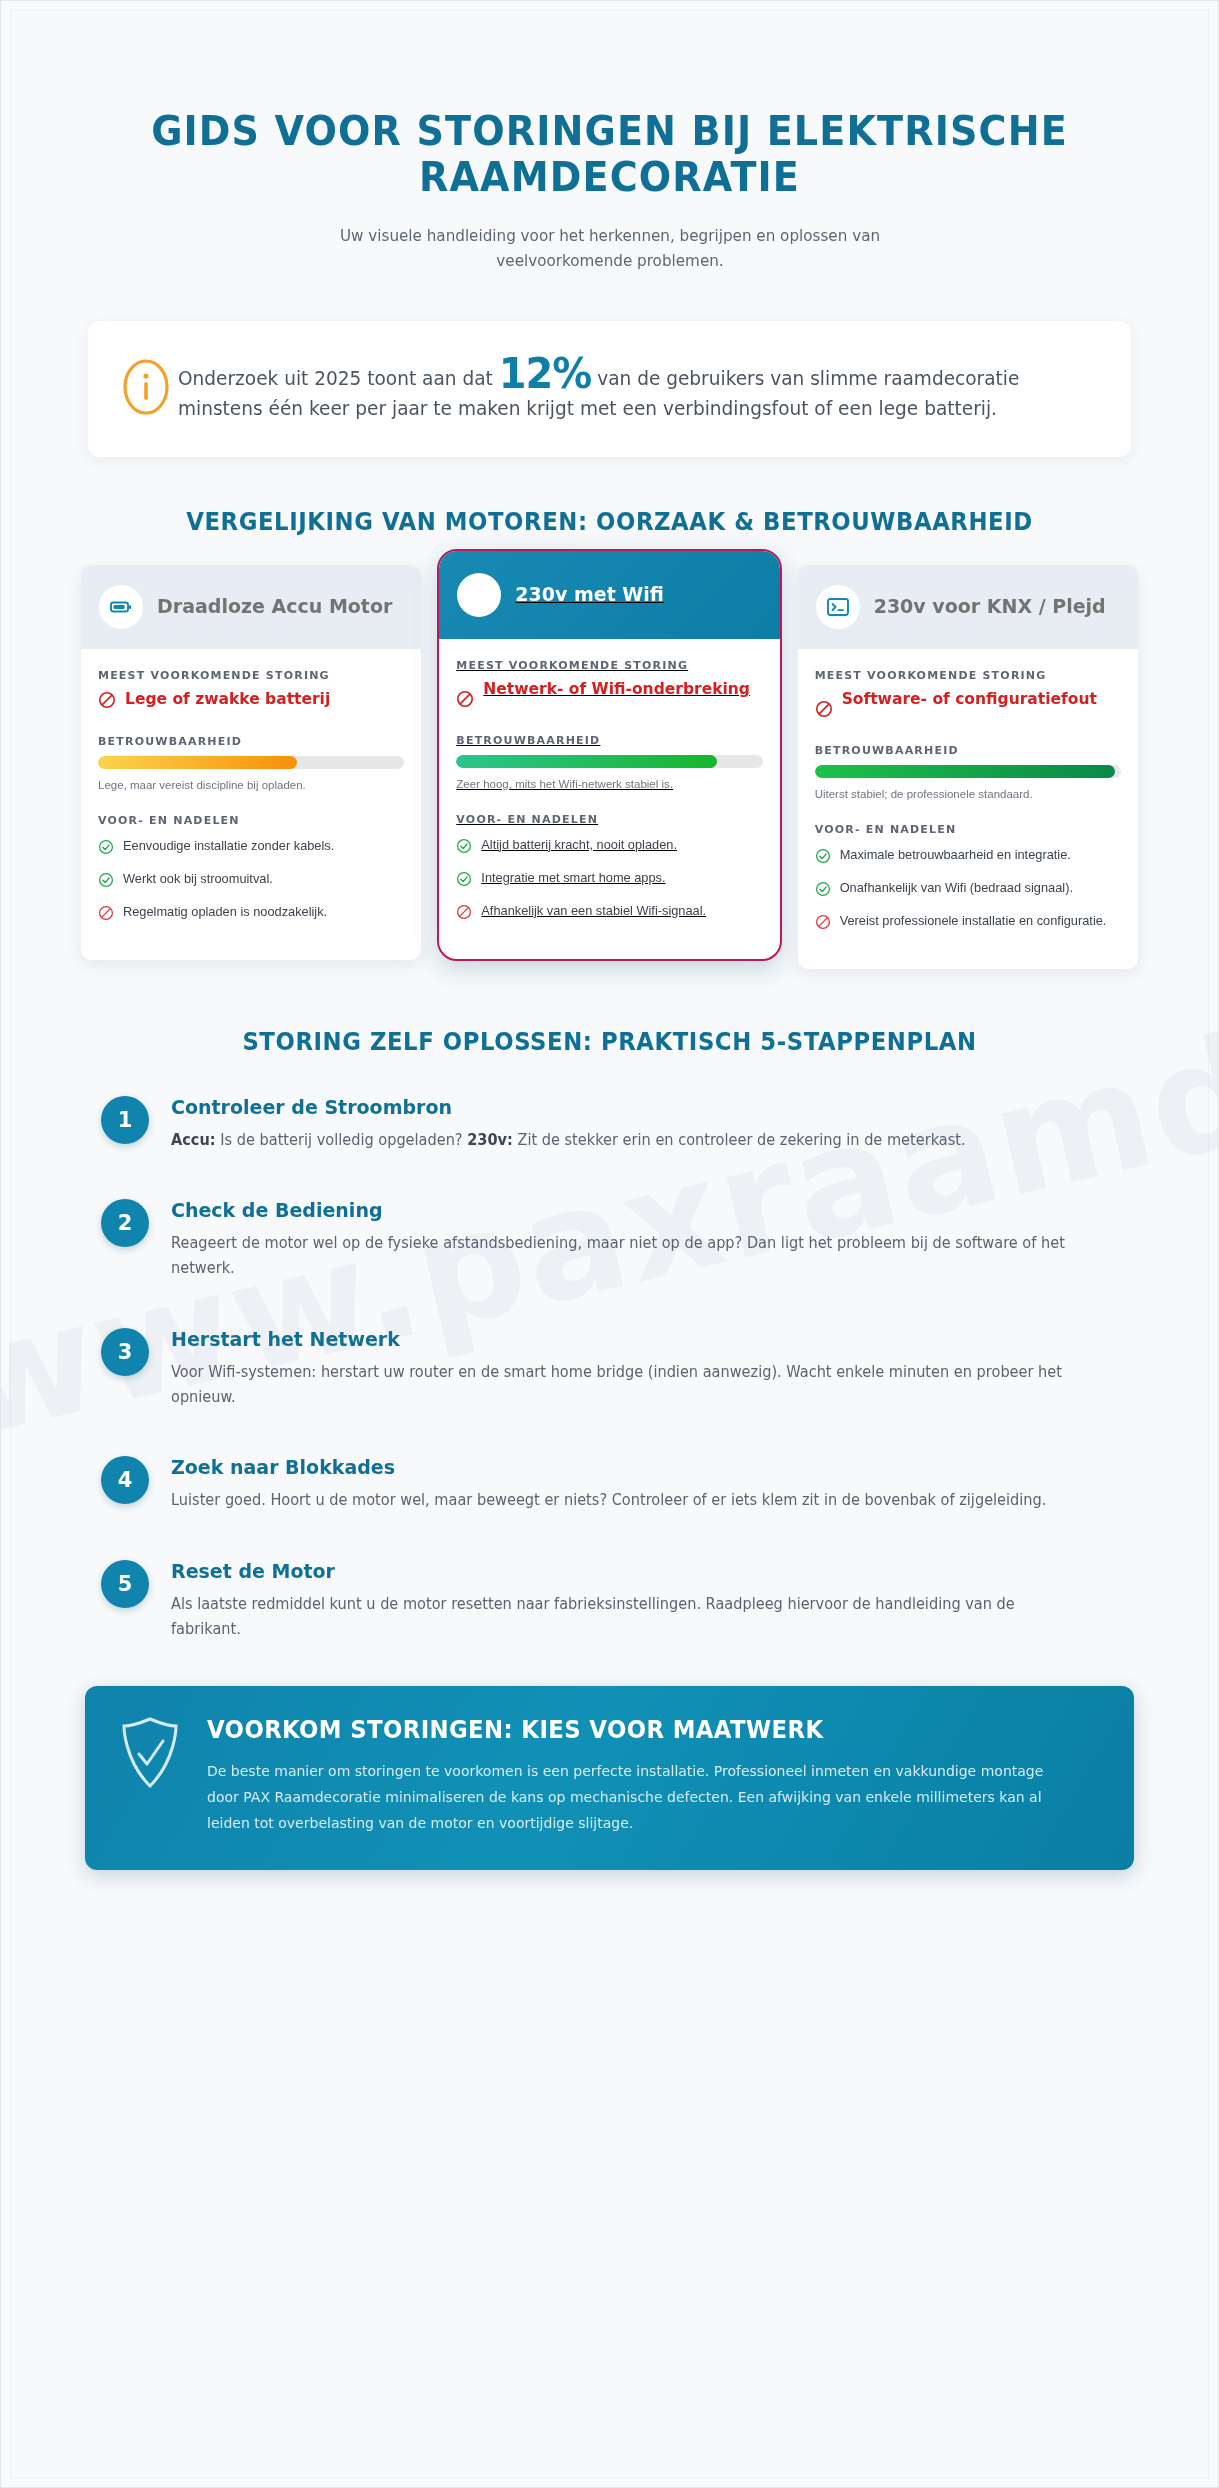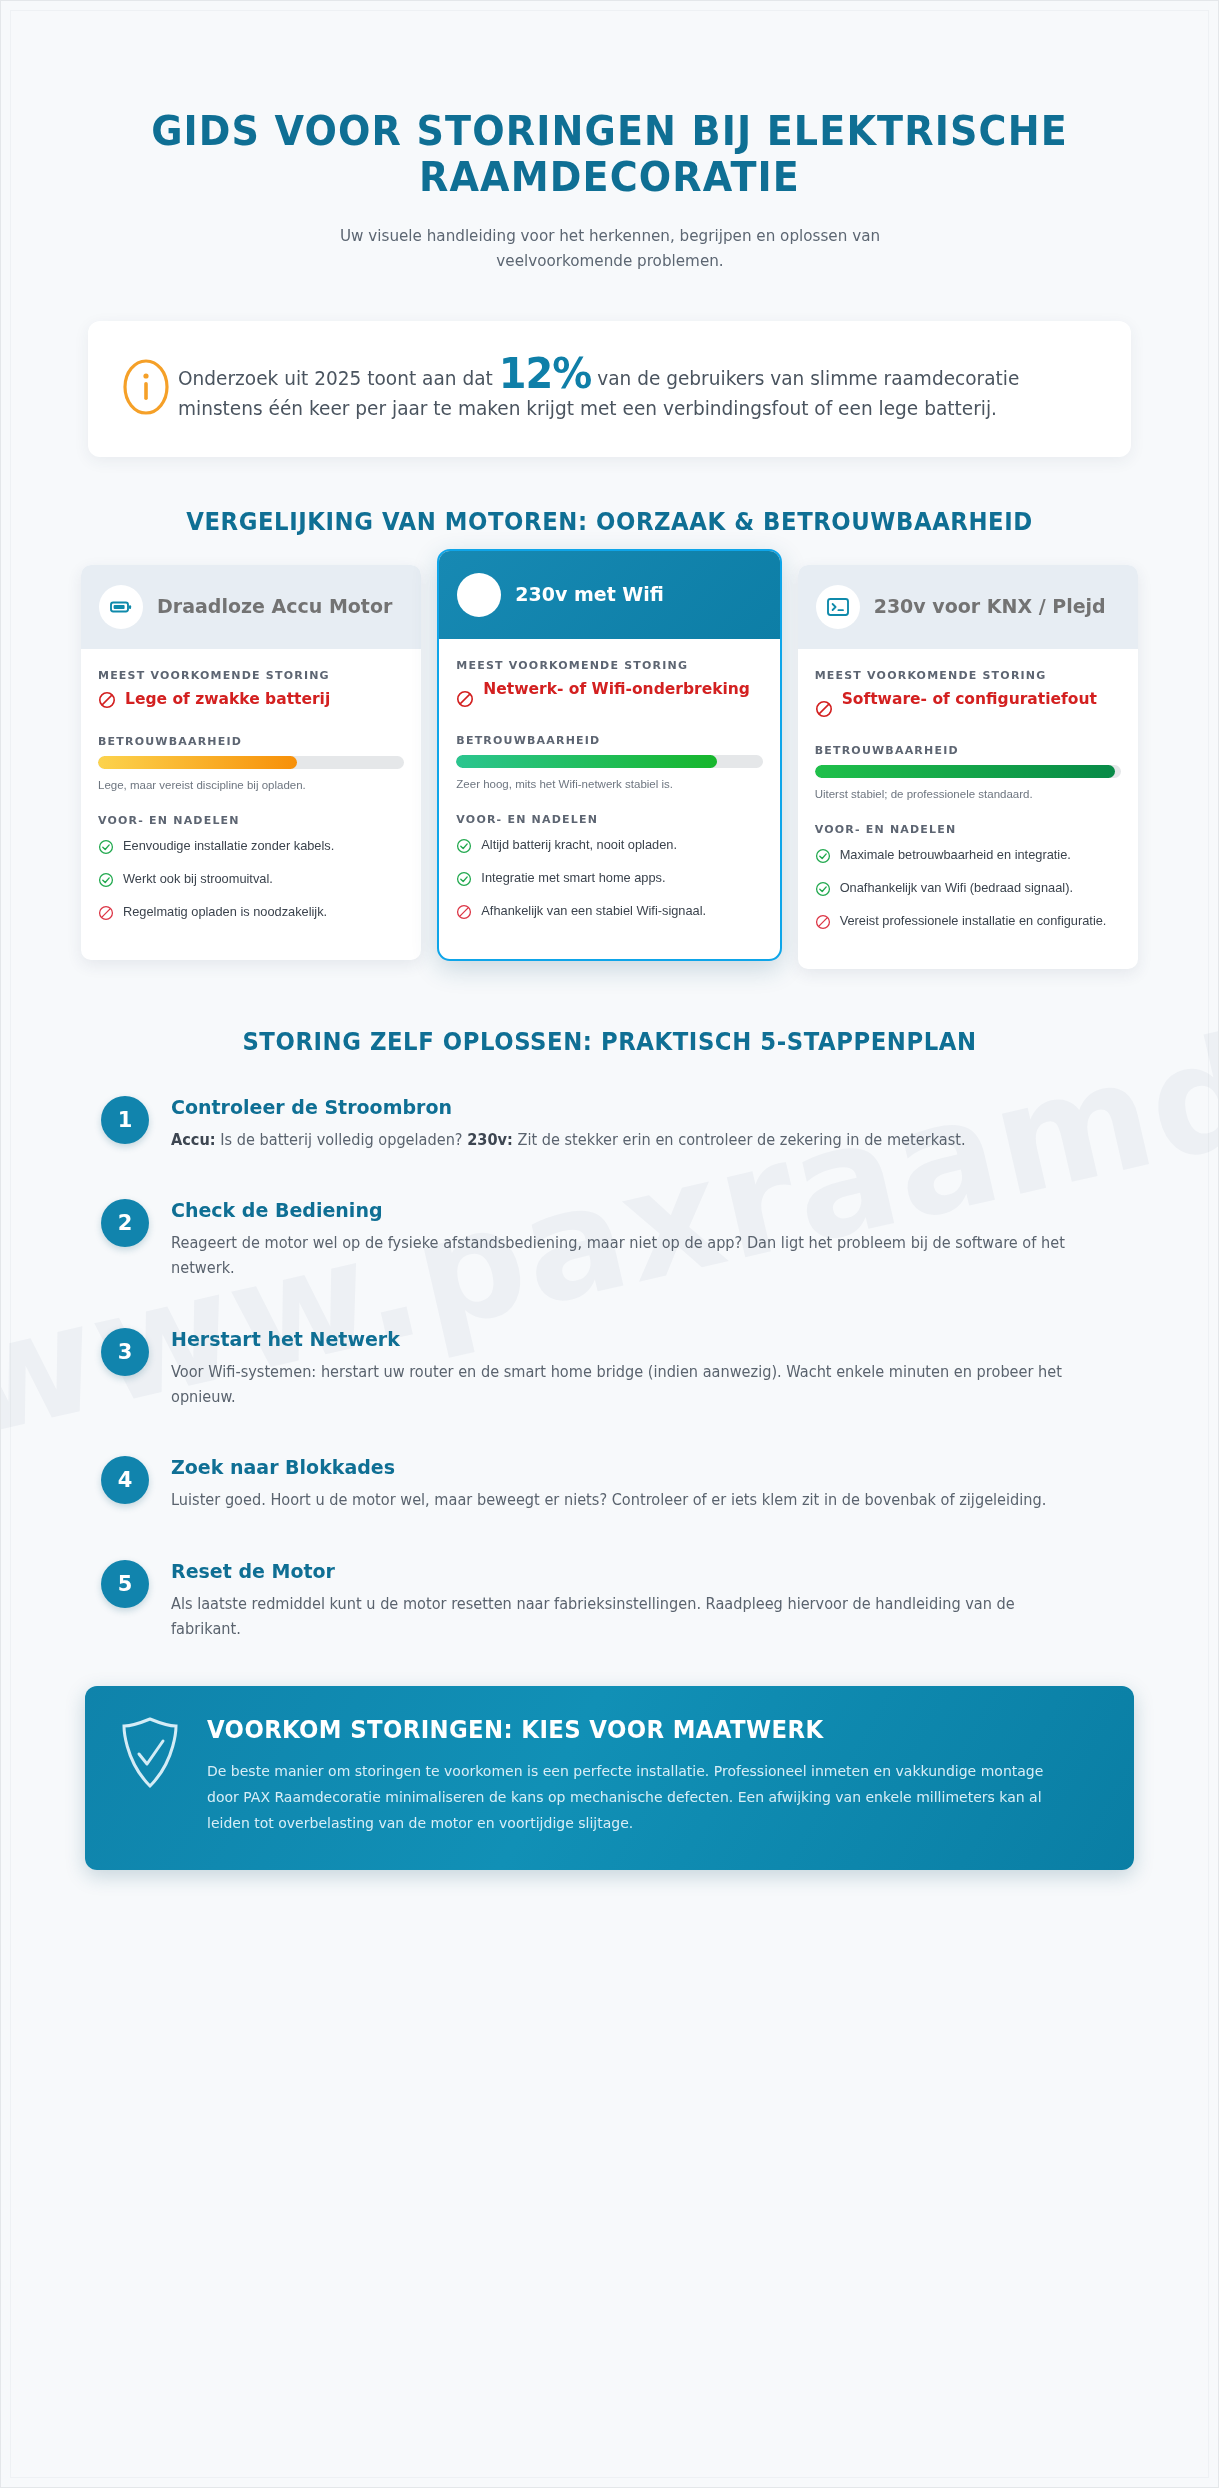--- a/index.html
+++ b/index.html
@@ -127,24 +127,25 @@
   }
   .card {
     flex: 1 1 0;
     background: #ffffff;
     border-radius: 10px;
     box-shadow: 0 5px 16px rgba(40,60,90,0.09);
     overflow: hidden;
     min-width: 0;
   }
   .card.featured {
-    border: 2px solid #0ea5e9;
-    border-radius: 13px;
+    border: 2px solid #be185d;
+    border-radius: 20px;
     margin-top: -16px;
     box-shadow: 0 8px 26px rgba(20,80,110,0.2);
+    text-decoration: underline;
   }
   .card-head {
     display: flex;
     align-items: center;
     gap: 14px;
     padding: 20px 18px;
     background: #e7edf3;
   }
   .card.featured .card-head {
     background: linear-gradient(135deg, #1789b3 0%, #0d7ea6 100%);

